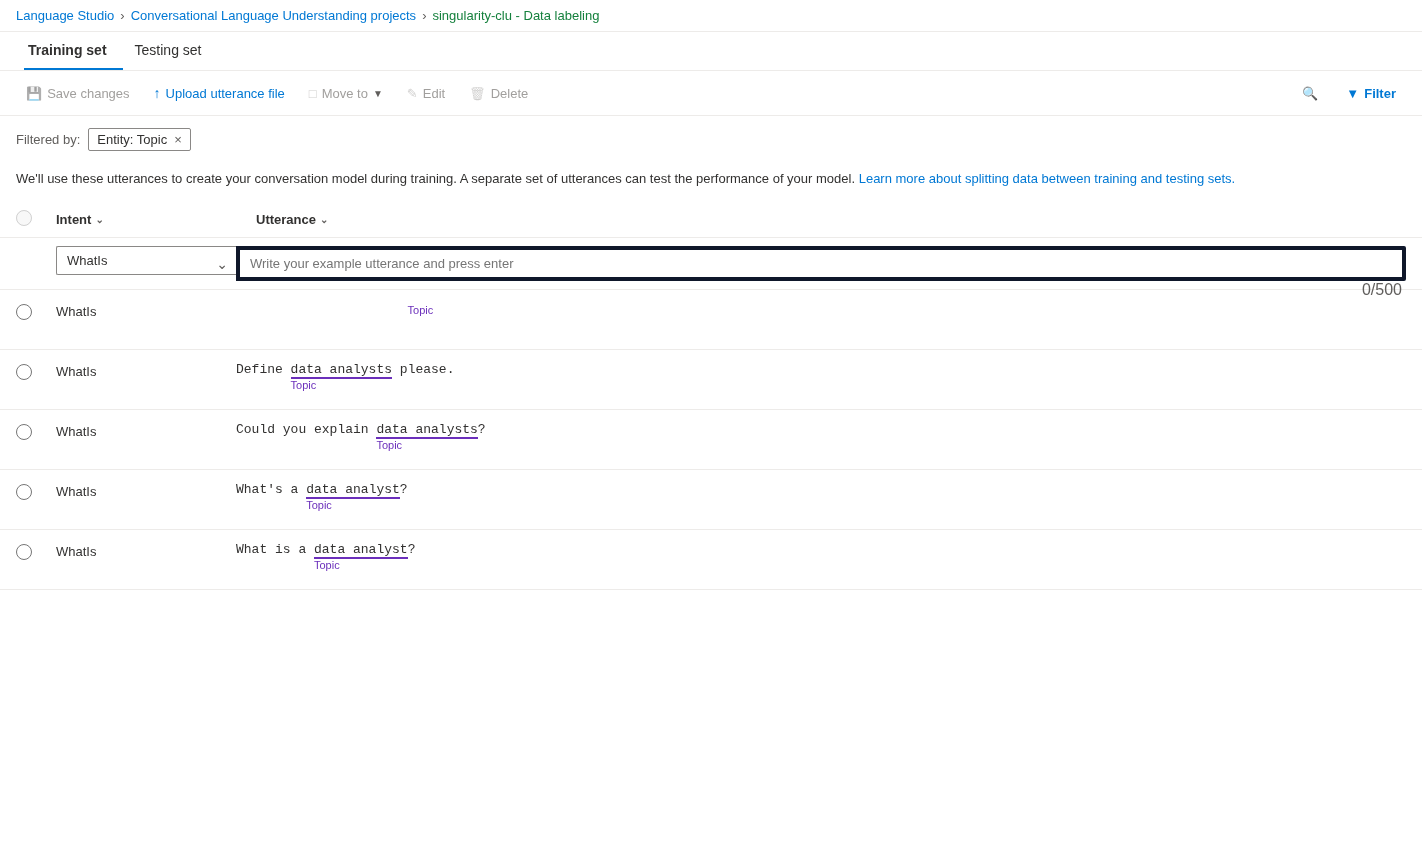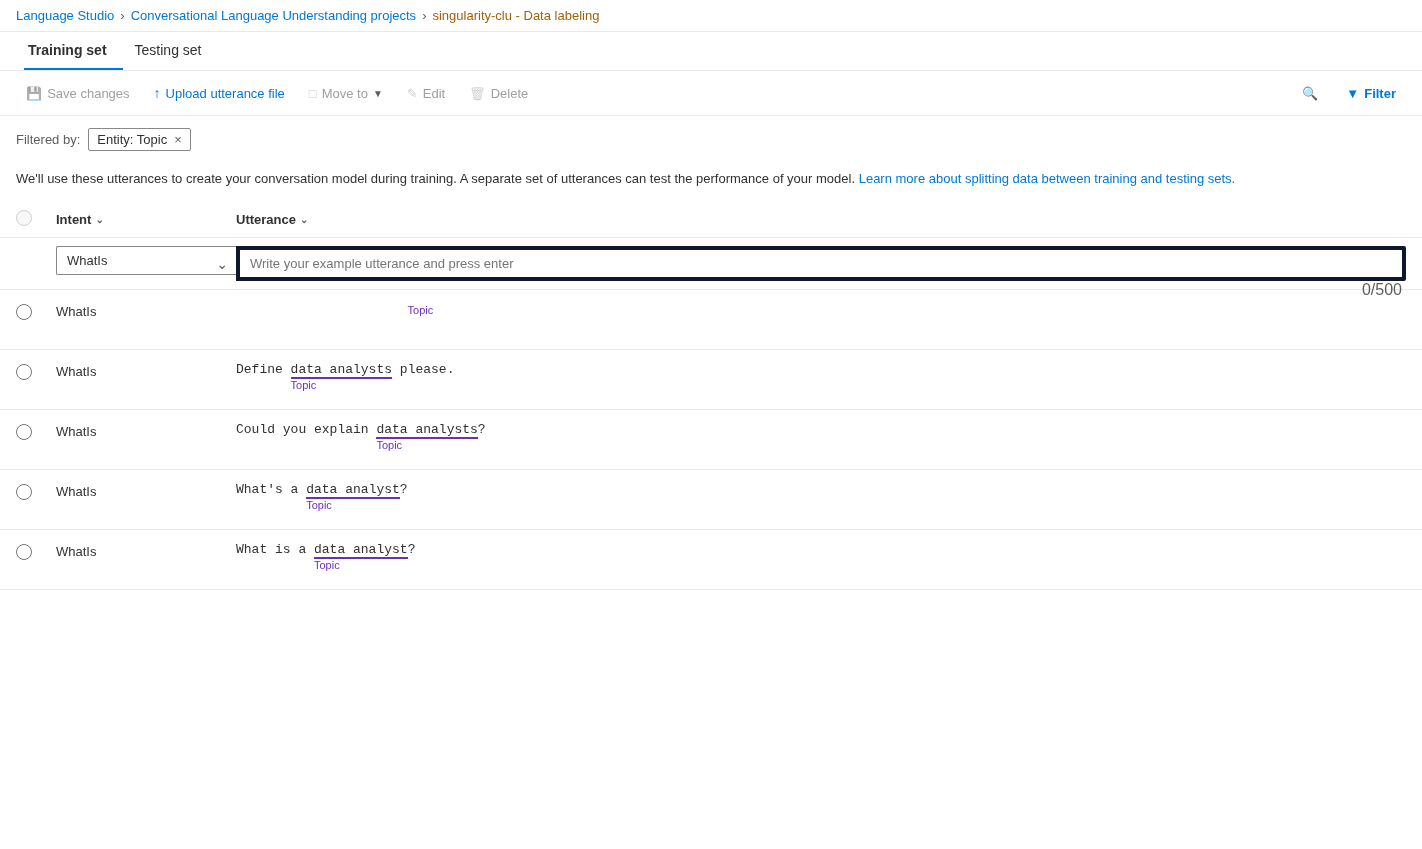--- a/index.html
+++ b/index.html
@@ -16,21 +16,21 @@
     }
     .breadcrumb a {
       color: #0078d4;
       text-decoration: none;
     }
     .breadcrumb-sep {
       margin: 0 6px;
       color: #605e5c;
     }
     .breadcrumb-current {
-      color: #a16207;
+      color: #15803d;
     }
 
     
     .tabs {
       display: flex;
       align-items: center;
       padding: 0 24px;
       border-bottom: 1px solid #edebe9;
     }
     .tab {
@@ -118,21 +118,21 @@
 
     
     .table-header {
       display: flex;
       align-items: center;
       padding: 8px 16px;
       border-bottom: 1px solid #edebe9;
       background: #fff;
     }
     .col-check { width: 40px; flex-shrink: 0; }
-    .col-intent { width: 180px; flex-shrink: 0; }
+    .col-intent { width: 200px; flex-shrink: 0; }
     .col-utterance { flex: 1; }
     .col-header {
       display: flex;
       align-items: center;
       gap: 4px;
       font-weight: 600;
       font-size: 13px;
       color: #323130;
       cursor: pointer;
     }

